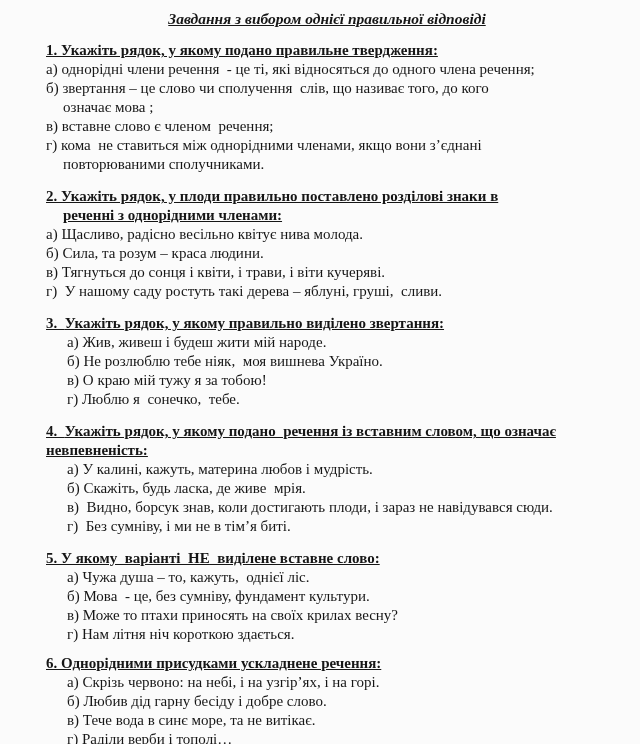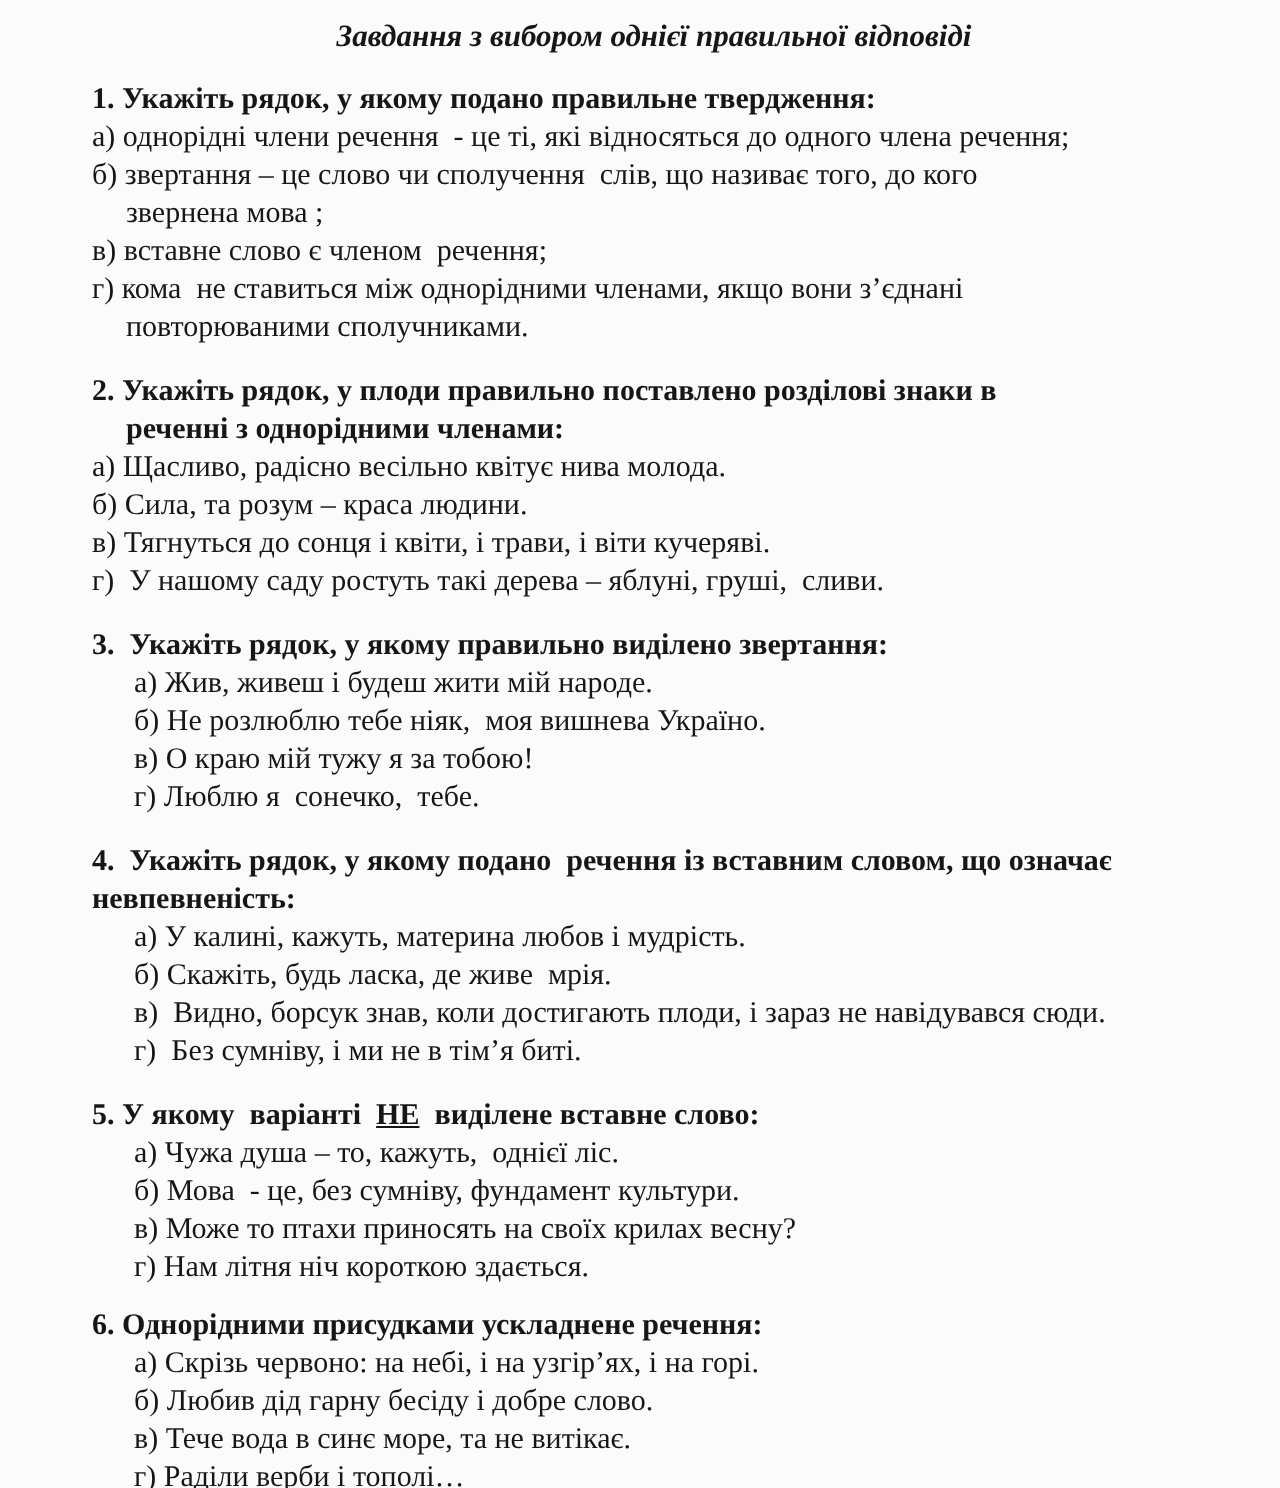--- a/index.html
+++ b/index.html
@@ -13,32 +13,34 @@
     font-family: "Liberation Serif", "DejaVu Serif", serif;
     font-size: 15px;
     line-height: 19px;
     color: #161616;
     padding: 9px 14px 0 46px;
   }
   .title {
     text-align: center;
     font-style: italic;
     font-weight: 700;
+    text-decoration: underline;
     font-size: 15.5px;
     margin-bottom: 7px;
     margin-left: -18px;
   }
   .q { margin-top: 13px; }
   .q:first-of-type { margin-top: 0; }
   .q:last-of-type { margin-top: 10px; }
   .q-head {
     font-weight: 700;
     white-space: pre-wrap;
     padding-left: 17px;
     text-indent: -17px;
+    text-decoration: underline;
   }
   .q-head.flush {
     padding-left: 0;
     text-indent: 0;
   }
   .opt {
     white-space: pre-wrap;
     padding-left: 17px;
     text-indent: -17px;
   }
@@ -51,21 +53,21 @@
 </style>
 </head>
 <body>
 
 <div class="title">Завдання з вибором однієї правильної відповіді</div>
 
 <div class="q">
   <p class="q-head"><span>1. </span><span>Укажіть рядок, у якому подано правильне твердження:</span></p>
   <p class="opt"><span>а) </span><span>однорідні члени речення  - це ті, які відносяться до одного члена речення;</span></p>
   <p class="opt"><span>б) </span><span>звертання – це слово чи сполучення  слів, що називає того, до кого
-звернена мова ;</span></p>
+означає мова ;</span></p>
   <p class="opt"><span>в) </span><span>вставне слово є членом  речення;</span></p>
   <p class="opt"><span>г) </span><span>кома  не ставиться між однорідними членами, якщо вони з’єднані
 повторюваними сполучниками.</span></p>
 </div>
 
 <div class="q">
   <p class="q-head"><span>2. </span><span>Укажіть рядок, у плоди правильно поставлено розділові знаки в
 реченні з однорідними членами:</span></p>
   <p class="opt"><span>а) </span><span>Щасливо, радісно весільно квітує нива молода.</span></p>
   <p class="opt"><span>б) </span><span>Сила, та розум – краса людини.</span></p>

